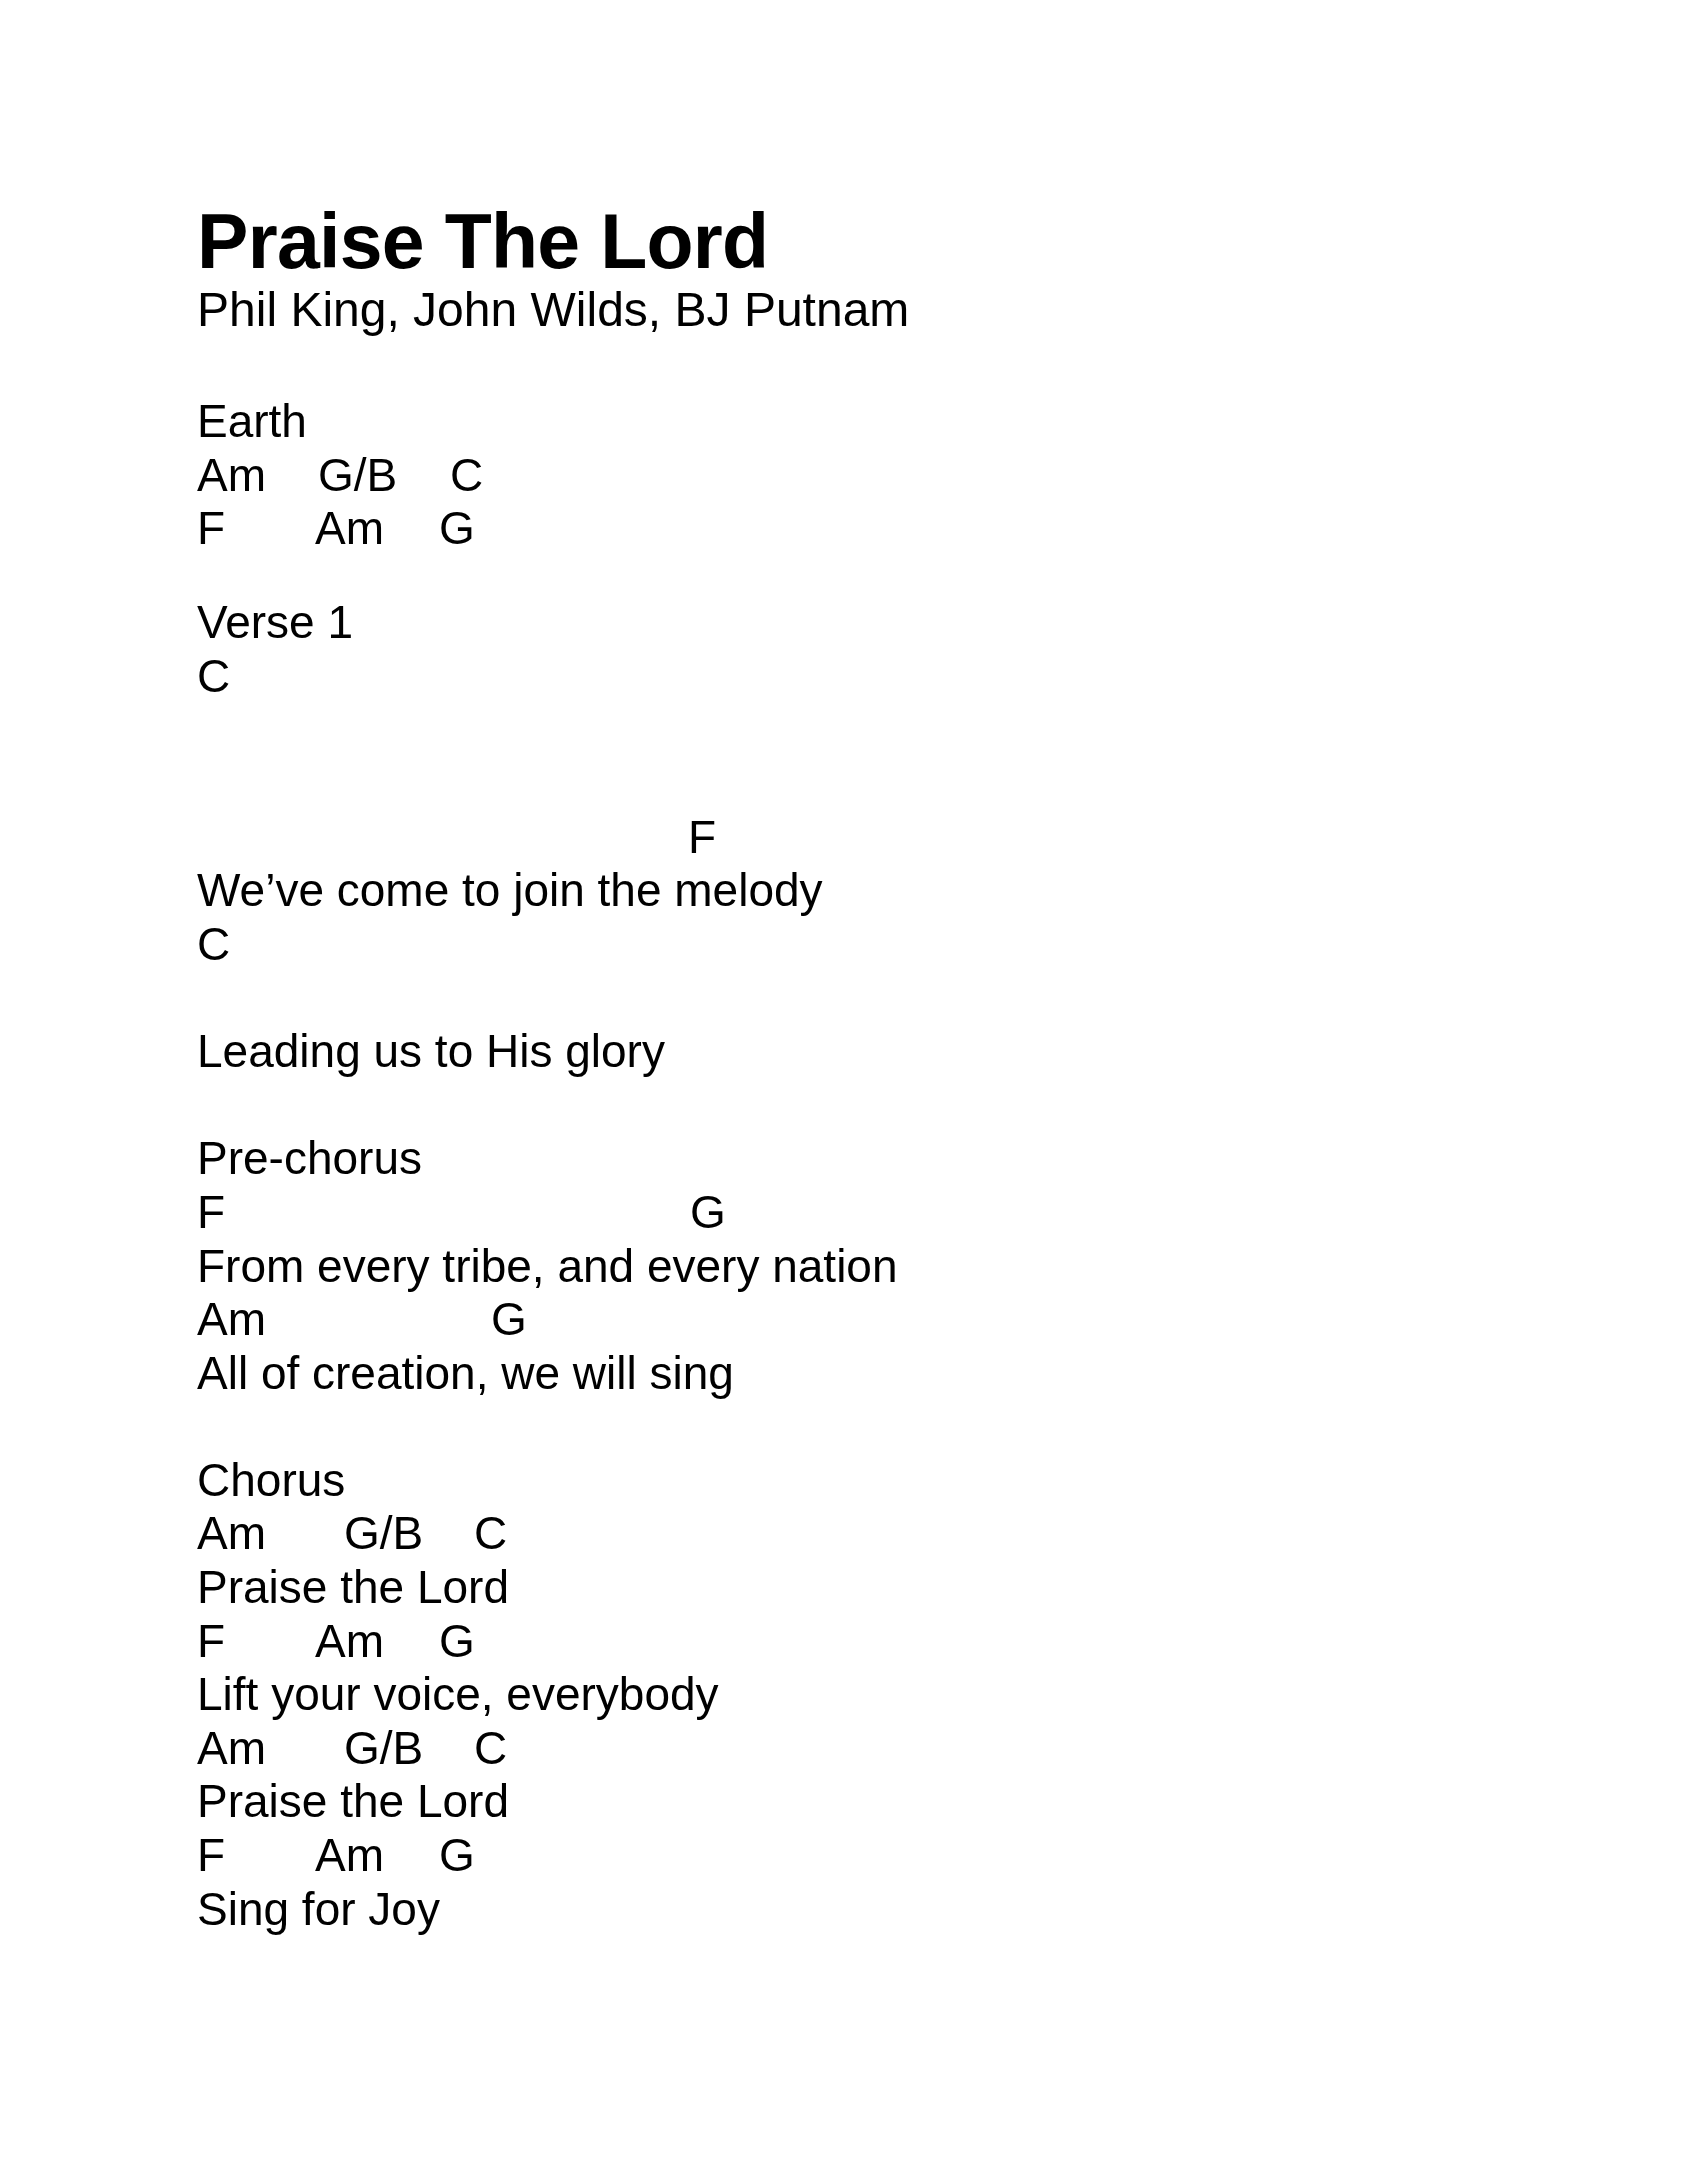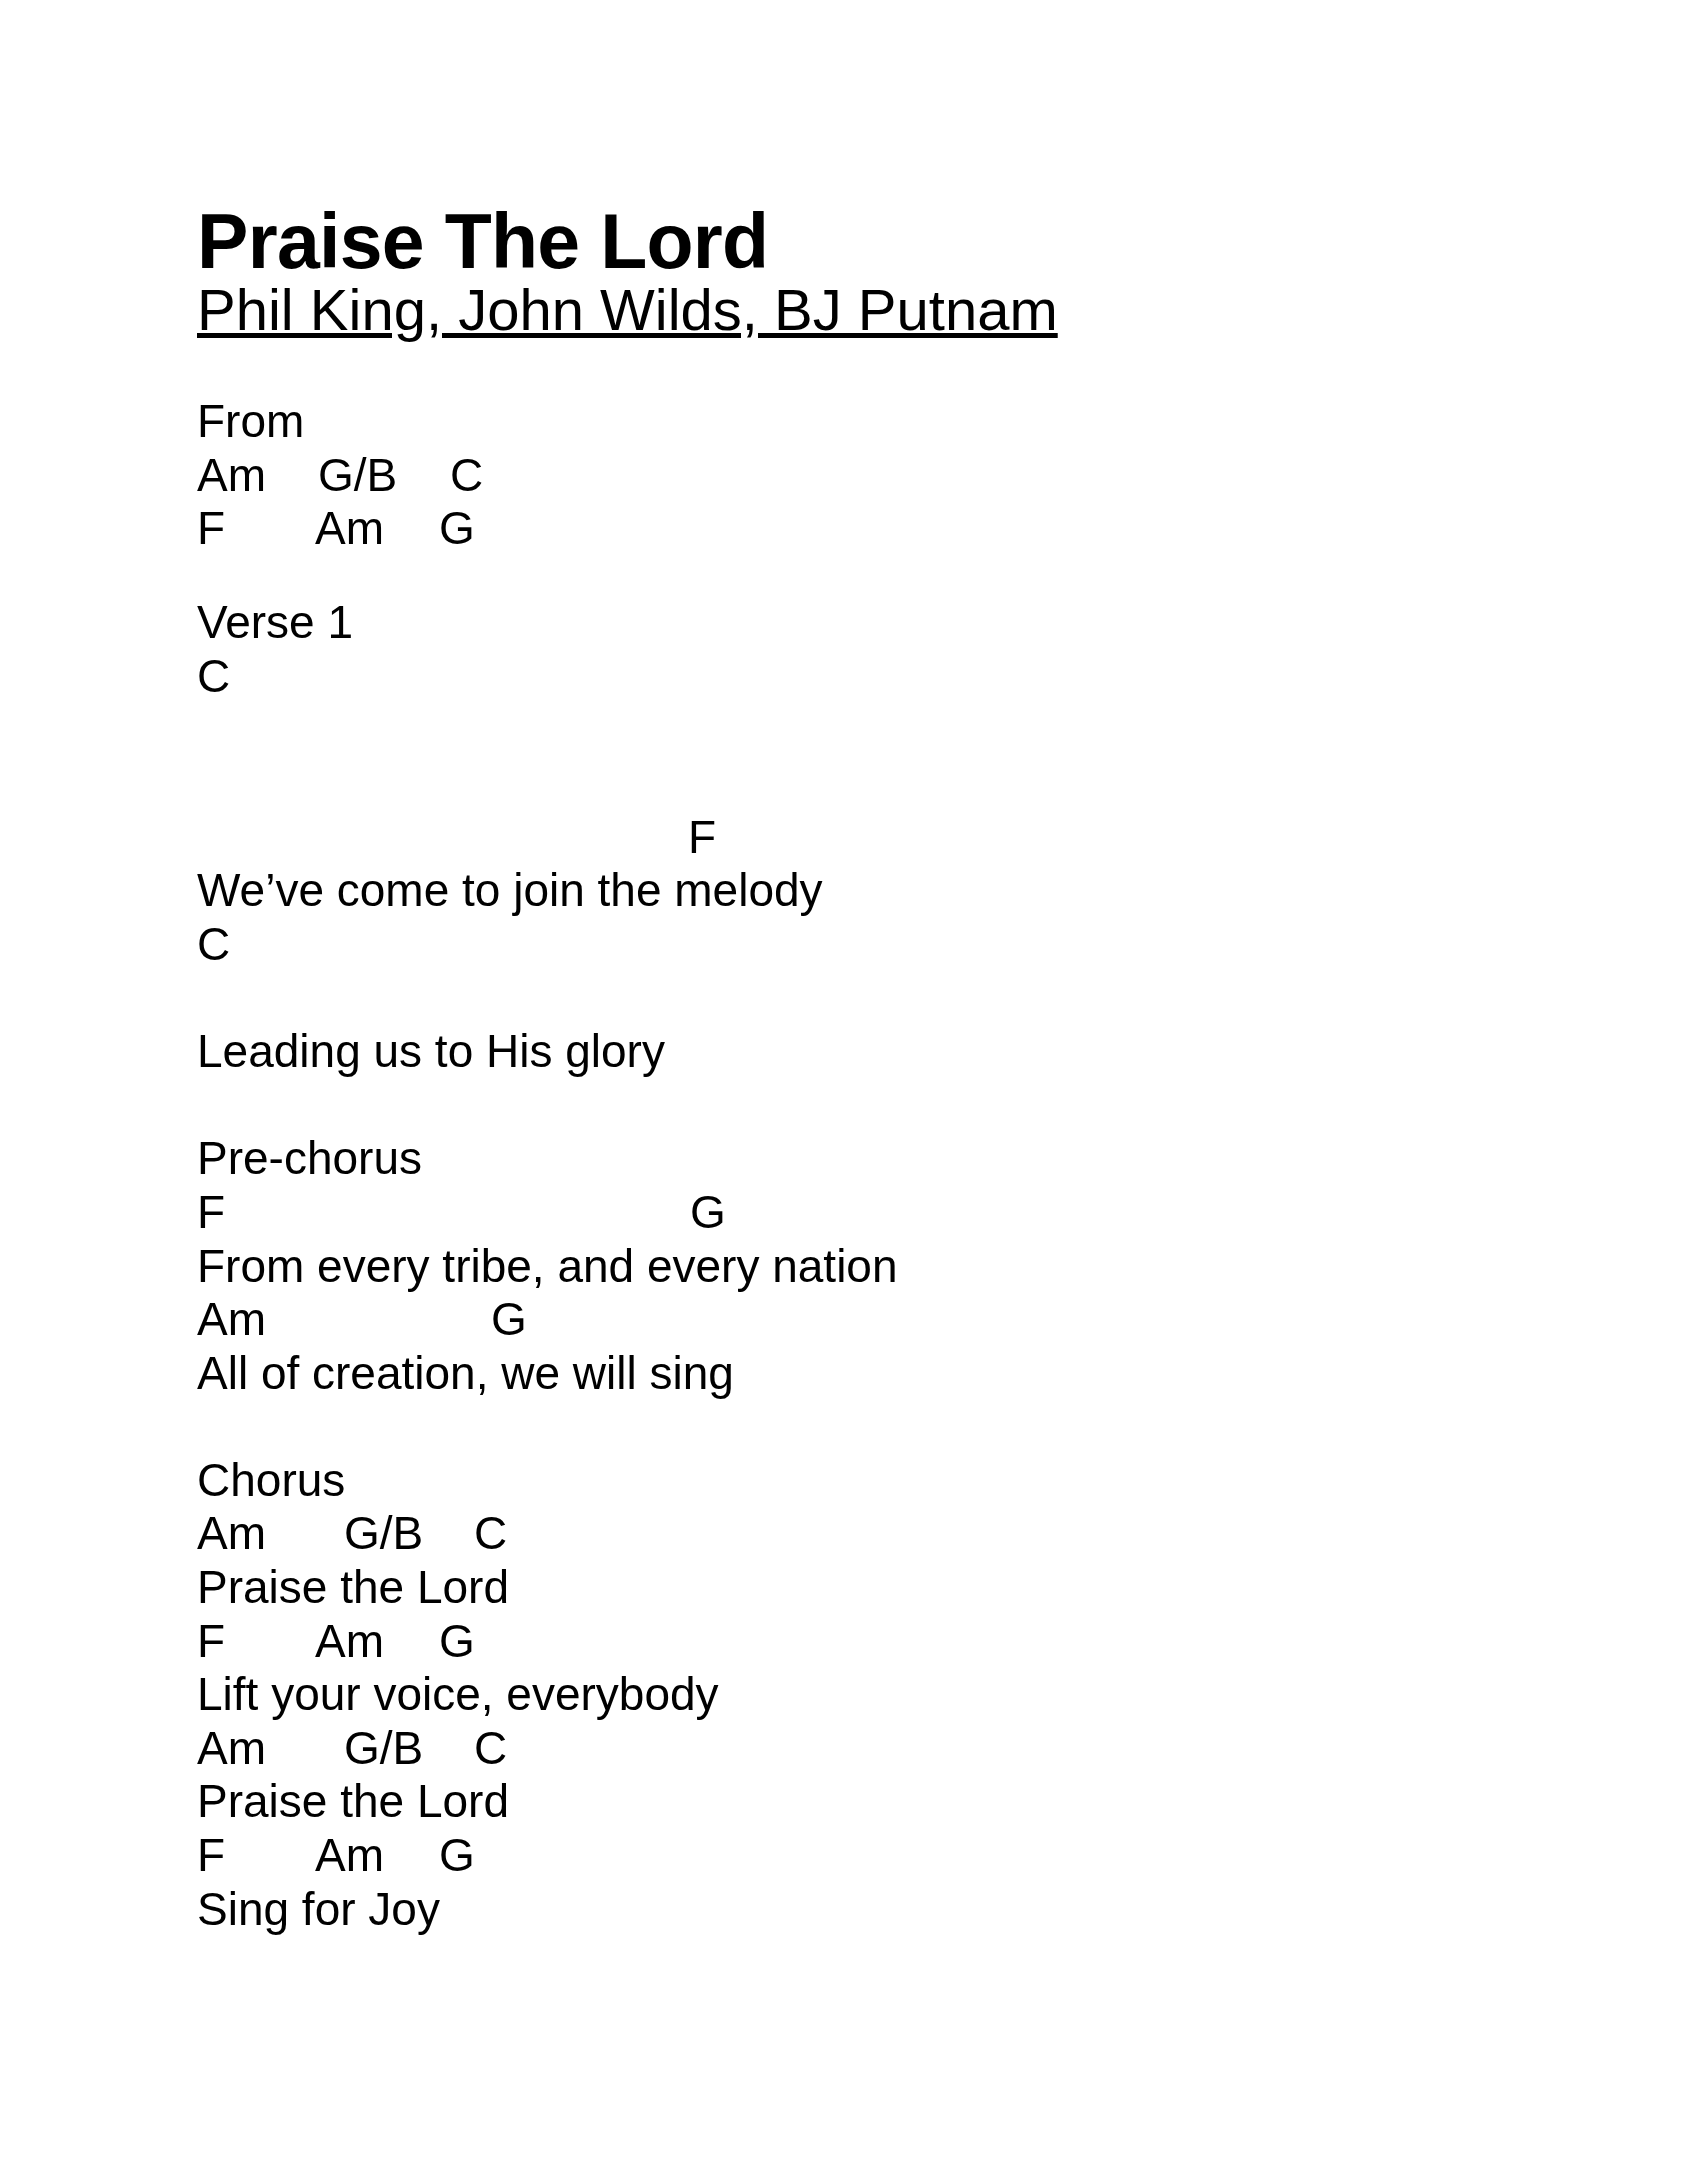--- a/index.html
+++ b/index.html
@@ -1,33 +1,33 @@
 <!DOCTYPE html>
 <html style="font-size:10.6px"><head>
 <meta charset="utf-8">
 <style>
   html, body { margin: 0; padding: 0; background: #ffffff; }
   body { width: 1687px; height: 2183px; position: relative; overflow: hidden;
          font-family: "Liberation Sans", sans-serif; color: #000000; }
   .page { position: absolute; left: 0; top: 0; width: 1523px; height: 2183px; }
   .title { position: absolute; left: 197px; top: 198px; font-size: 77px; font-weight: bold;
            line-height: 86px; white-space: nowrap; letter-spacing: -0.7px; }
-  .authors { position: absolute; left: 197px; top: 283px; font-size: 58px; line-height: 53px; white-space: nowrap; text-decoration: underline; }
+  .authors { position: absolute; left: 197px; top: 283px; font-size: 48px; line-height: 53px; white-space: nowrap; }
   .line { position: absolute; left: 197px; height: 54px; font-size: 46px; line-height: 54px; white-space: nowrap; }
   .chord { position: absolute; top: 0; }
 </style>
 </head>
 <body>
 
 <div class="page">
 
   <div class="title">Praise The Lord</div>
   <div class="authors">Phil King, John Wilds, BJ Putnam</div>
 
-  <div class="line" style="top:394px">From</div>
+  <div class="line" style="top:394px">Earth</div>
   <div class="line" style="top:448px; width:529px">
     <span class="chord" style="left:0">Am</span>
     <span class="chord" style="left:121px">G/B</span>
     <span class="chord" style="left:253px">C</span>
   </div>
   <div class="line" style="top:501px; width:529px">
     <span class="chord" style="left:0">F</span>
     <span class="chord" style="left:118px">Am</span>
     <span class="chord" style="left:242px">G</span>
   </div>

